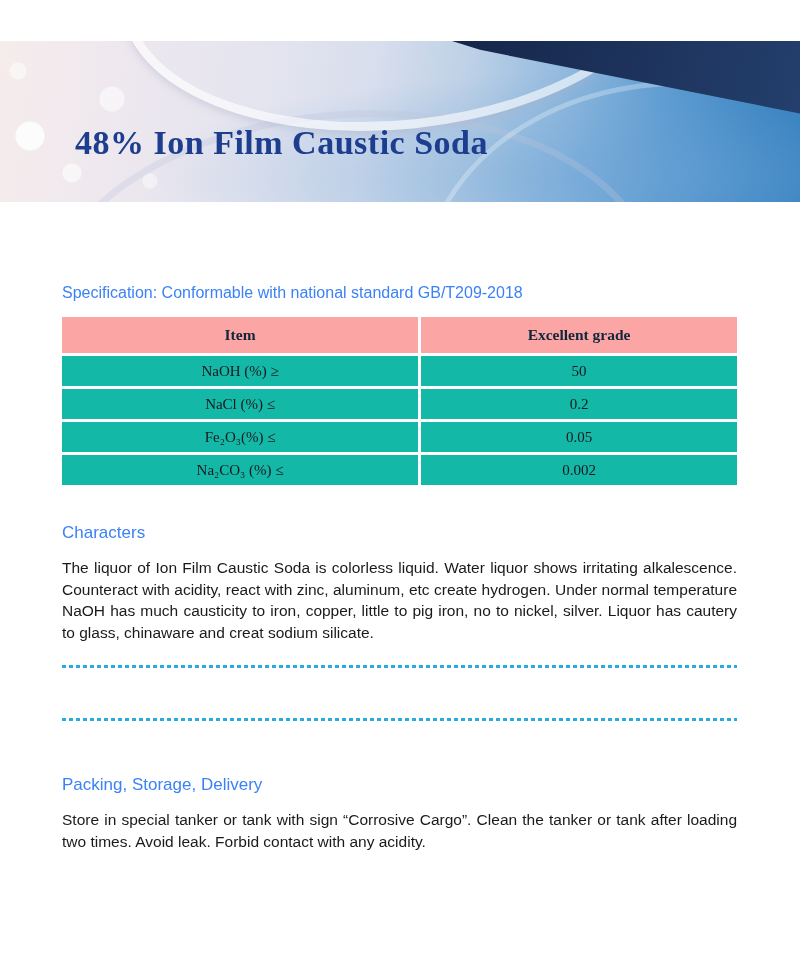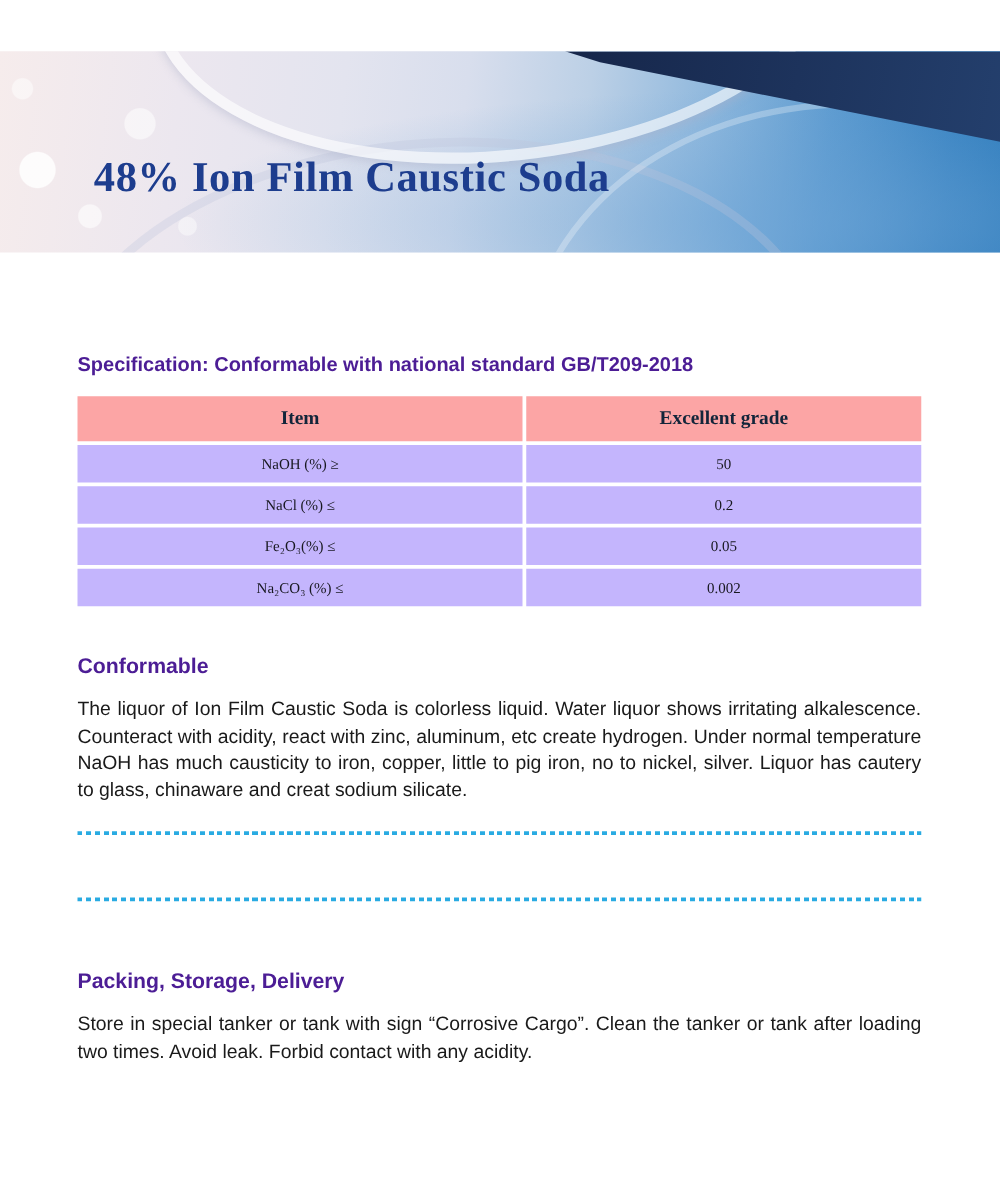--- a/index.html
+++ b/index.html
@@ -44,39 +44,39 @@
     position: absolute; left: 75px; top: 82px;
     font-family: "Liberation Serif", serif; font-weight: bold;
     font-size: 34px; line-height: 40px; color: #1d3d8e; letter-spacing: 0.5px;
     white-space: nowrap;
   }
 
   
   .content { padding: 0 63px 0 62px; }
 
   .section-heading {
-    color: #4c1d95; font-weight: bold; font-size: 16.5px; line-height: 20px;
+    color: #3b82f6; font-weight: normal; font-size: 16.5px; line-height: 20px;
   }
   .spec-heading { margin-top: 81px; font-size: 16px; }
 
   
   table.spec-table {
     border-collapse: separate; border-spacing: 3px;
     width: calc(100% + 6px); margin: 11px -3px 0 -3px;
     table-layout: fixed;
   }
   table.spec-table th, table.spec-table td {
     font-family: "Liberation Serif", serif; text-align: center; vertical-align: middle;
   }
   table.spec-table th {
     background: #fca5a5; color: #12253a; font-weight: bold;
     font-size: 15.5px; height: 36px;
   }
   table.spec-table td {
-    background: #c4b5fd; color: #181820; font-size: 12px; height: 30px;
+    background: #14b8a6; color: #181820; font-size: 15px; height: 30px;
   }
   col.col-item { width: 53%; }
   col.col-grade { width: 47%; }
 
   
   .text-section .section-heading { font-size: 17px; }
   .sec-characters { margin-top: 35px; }
   .sec-usage { margin-top: 44px; }
   .sec-packing { margin-top: 54px; }
   .body-text {
@@ -132,21 +132,21 @@
           <td>0.05</td>
         </tr>
         <tr>
           <td>Na₂CO₃ (%) ≤</td>
           <td>0.002</td>
         </tr>
       </tbody>
     </table>
 
     <div class="text-section sec-characters">
-      <div class="section-heading">Conformable</div>
+      <div class="section-heading">Characters</div>
       <p class="body-text">The liquor of Ion Film Caustic Soda is colorless liquid. Water liquor shows irritating alkalescence. Counteract with acidity, react with zinc, aluminum, etc create hydrogen. Under normal temperature NaOH has much causticity to iron, copper, little to pig iron, no to nickel, silver. Liquor has cautery to glass, chinaware and creat sodium silicate.</p>
     </div>
 
     <div class="divider"></div>
 
 
     <div class="divider divider-2"></div>
 
     <div class="text-section sec-packing">
       <div class="section-heading">Packing, Storage, Delivery</div>

